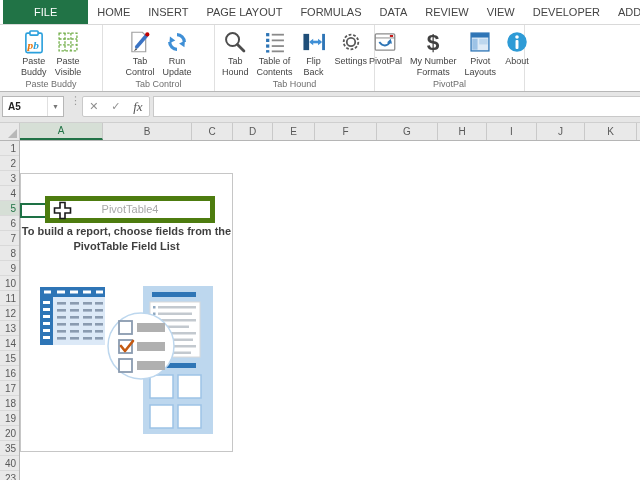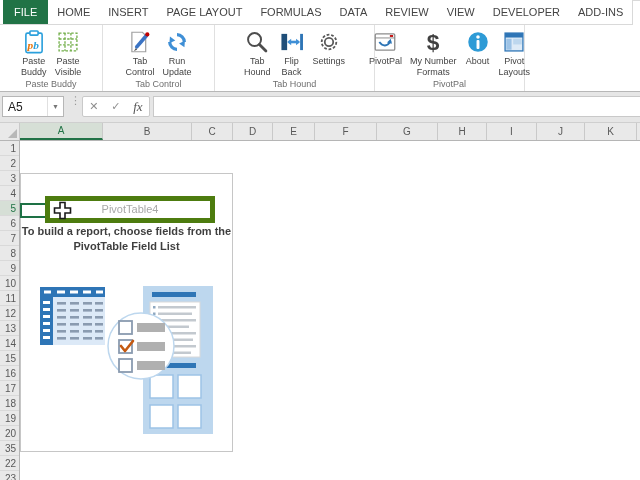--- a/index.html
+++ b/index.html
@@ -3,40 +3,40 @@
 <meta charset="utf-8">
 <style>
   html,body{margin:0;padding:0;background:#fff;}
   #app{position:relative;width:640px;height:480px;overflow:hidden;background:#fff;
        font-family:"Liberation Sans",sans-serif;-webkit-font-smoothing:antialiased;}
 
   
   #tabrow{position:absolute;left:0;top:0;width:640px;height:25px;background:#fff;
           border-bottom:1px solid #d9d9d9;display:flex;align-items:stretch;box-sizing:border-box;}
   .tab{display:flex;align-items:center;padding:0 9px;font-size:11px;color:#444;cursor:default;white-space:nowrap;}
-  .tab.file{background:#217346;color:#fff;padding:0 11px;margin-left:3px;}
+  .tab.file{background:#217346;color:#fff;padding:0 31px;margin-left:3px;}
   .tab.active{background:#fff;color:#217346;border:1px solid #d9d9d9;border-bottom:none;
               margin-bottom:-1px;position:relative;z-index:2;}
 
   
   #ribbon{position:absolute;left:0;top:25px;width:640px;height:67px;background:#fff;
           border-bottom:1px solid #b7b7b7;display:flex;box-sizing:border-box;}
   .rgroup{display:flex;flex-direction:column;border-right:1px solid #e0e0e0;box-sizing:border-box;flex:0 0 auto;}
   .rbuttons{display:flex;flex:1 1 auto;align-items:flex-start;justify-content:center;padding-top:2px;}
   .rbtn{display:flex;flex-direction:column;align-items:center;padding:1px 3px 0 3px;border:1px solid transparent;background:transparent;font-family:inherit;}
   .rbtn svg{width:26px;height:26px;display:block;}
   .rbtn .lbl{font-size:9px;line-height:10px;color:#444;text-align:center;margin-top:1px;white-space:nowrap;}
   .glabel{height:13px;font-size:9px;color:#6e6e6e;text-align:center;line-height:12px;white-space:nowrap;}
 
   
   #fxrow{position:absolute;left:0;top:92px;width:640px;height:31px;background:#e6e6e6;
          border-bottom:1px solid #cfcfcf;box-sizing:border-box;}
   #namebox{position:absolute;left:2px;top:4px;width:62px;height:21px;background:#fff;
            border:1px solid #b6b6b6;box-sizing:border-box;display:flex;align-items:center;}
-  #namebox .nb-text{flex:1;font-size:12px;color:#222;padding-left:5px;}
+  #namebox .nb-text{flex:1;font-size:10px;color:#222;padding-left:5px;font-weight:bold;}
   #namebox .nb-arrow{font-size:7px;color:#777;padding:0 4px;border-left:1px solid #e0e0e0;align-self:stretch;display:flex;align-items:center;}
   #grip{position:absolute;left:70px;top:5px;width:8px;height:20px;color:#9a9a9a;font-size:11px;line-height:6px;letter-spacing:0;}
   #fxbtns{position:absolute;left:82px;top:4px;width:68px;height:21px;background:#fff;border:1px solid #c9c9c9;
           border-radius:2px;box-sizing:border-box;display:flex;align-items:center;justify-content:space-around;}
   #fxbtns .fb{font-size:11px;color:#8f8f8f;}
   #fxbtns .fx{font-family:"Liberation Serif",serif;font-style:italic;font-size:13px;color:#555;}
   #formulainput{position:absolute;left:153px;top:4px;width:487px;height:21px;background:#fff;
                 border:1px solid #c9c9c9;border-right:none;box-sizing:border-box;}
 
   
@@ -149,20 +149,38 @@
           <button class="rbtn">
             <svg viewBox="0 0 32 32">
               <circle cx="13" cy="13" r="8" fill="none" stroke="#4d4d4d" stroke-width="2.4"></circle>
               <line x1="19" y1="19" x2="27" y2="27" stroke="#4d4d4d" stroke-width="3.4" stroke-linecap="round"></line>
             </svg>
             <div class="lbl">Tab</div>
             <div class="lbl">Hound</div>
           </button>
           <button class="rbtn">
             <svg viewBox="0 0 32 32">
+              <g fill="#2e75b6">
+                <rect x="5" y="5" width="4" height="4"></rect>
+                <rect x="5" y="12" width="4" height="4"></rect>
+                <rect x="5" y="19" width="4" height="4"></rect>
+                <rect x="5" y="26" width="4" height="3"></rect>
+              </g>
+              <g stroke="#8a8a8a" stroke-width="2.2">
+                <line x1="12" y1="7" x2="27" y2="7"></line>
+                <line x1="12" y1="14" x2="27" y2="14"></line>
+                <line x1="12" y1="21" x2="27" y2="21"></line>
+                <line x1="12" y1="27.5" x2="27" y2="27.5"></line>
+              </g>
+            </svg>
+            <div class="lbl">Table of</div>
+            <div class="lbl">Contents</div>
+          </button>
+          <button class="rbtn">
+            <svg viewBox="0 0 32 32">
               <rect x="3" y="6" width="7" height="20" fill="#1f4e79"></rect>
               <rect x="26" y="6" width="3.5" height="20" fill="#2e75b6"></rect>
               <line x1="12" y1="16" x2="24" y2="16" stroke="#3f8fd6" stroke-width="3.2"></line>
               <path d="M10 16 l5 -4 v8 z" fill="#3f8fd6"></path>
               <path d="M26 16 l-5 -4 v8 z" fill="#3f8fd6"></path>
             </svg>
             <div class="lbl">Flip</div>
             <div class="lbl">Back</div>
           </button>
           <button class="rbtn">
@@ -189,35 +207,35 @@
           </button>
           <button class="rbtn">
             <svg viewBox="0 0 32 32">
               <text x="16" y="26" font-size="28" font-weight="bold" text-anchor="middle" fill="#404040" font-family="Liberation Sans,sans-serif">$</text>
             </svg>
             <div class="lbl">My Number</div>
             <div class="lbl">Formats</div>
           </button>
           <button class="rbtn">
             <svg viewBox="0 0 32 32">
-              <circle cx="16" cy="16" r="12" fill="#2e9bd6"></circle>
-              <circle cx="16" cy="9.8" r="2.2" fill="#fff"></circle>
-              <rect x="14.2" y="13.5" width="3.6" height="11" rx="1.2" fill="#fff"></rect>
-            </svg>
-            <div class="lbl">About</div>
-          </button>
-          <button class="rbtn">
-            <svg viewBox="0 0 32 32">
               <rect x="5" y="5" width="22" height="22" fill="#deebf7" stroke="#2e75b6" stroke-width="1.6"></rect>
               <rect x="5" y="5" width="22" height="5.5" fill="#2e75b6"></rect>
               <rect x="6.5" y="12" width="6.5" height="13.5" fill="#9dc3e6"></rect>
               <rect x="15" y="12" width="10.5" height="7" fill="#bdd7ee"></rect>
             </svg>
             <div class="lbl">Pivot</div>
             <div class="lbl">Layouts</div>
+          </button>
+          <button class="rbtn">
+            <svg viewBox="0 0 32 32">
+              <circle cx="16" cy="16" r="12" fill="#2e9bd6"></circle>
+              <circle cx="16" cy="9.8" r="2.2" fill="#fff"></circle>
+              <rect x="14.2" y="13.5" width="3.6" height="11" rx="1.2" fill="#fff"></rect>
+            </svg>
+            <div class="lbl">About</div>
           </button>
         </div>
         <div class="glabel">PivotPal</div>
       </div>
     </div>
 
   <div id="fxrow">
     <div id="namebox">
       <span class="nb-text">A5</span>
       <span class="nb-arrow">▼</span>
@@ -261,21 +279,21 @@
       <div class="rowhead" style="height: 15px;">12</div>
       <div class="rowhead" style="height: 15px;">13</div>
       <div class="rowhead" style="height: 15px;">14</div>
       <div class="rowhead" style="height: 15px;">15</div>
       <div class="rowhead" style="height: 15px;">16</div>
       <div class="rowhead" style="height: 15px;">17</div>
       <div class="rowhead" style="height: 15px;">18</div>
       <div class="rowhead" style="height: 15px;">19</div>
       <div class="rowhead" style="height: 15px; text-align: right;">20</div>
       <div class="rowhead" style="height: 15px;">35</div>
-      <div class="rowhead" style="height: 15px;">22</div>
+      <div class="rowhead" style="height: 15px;">40</div>
       <div class="rowhead" style="height: 15px;">23</div>
     </div>
 
   <div id="sheet"></div>
 
   <div id="pvframe"></div>
 
   <div id="pvmsg">
     <div>To build a report, choose fields from the</div>
     <div>PivotTable Field List</div>

